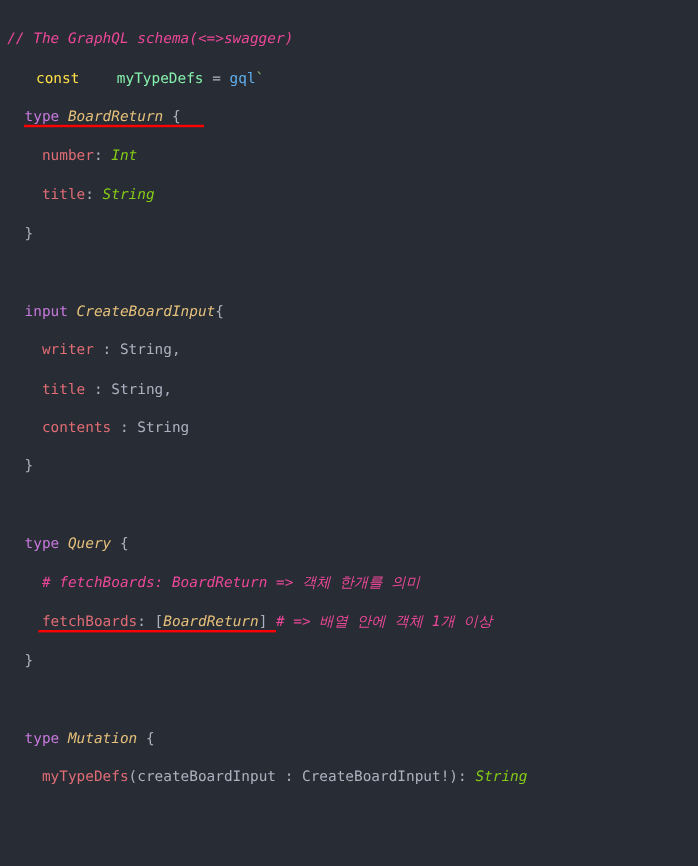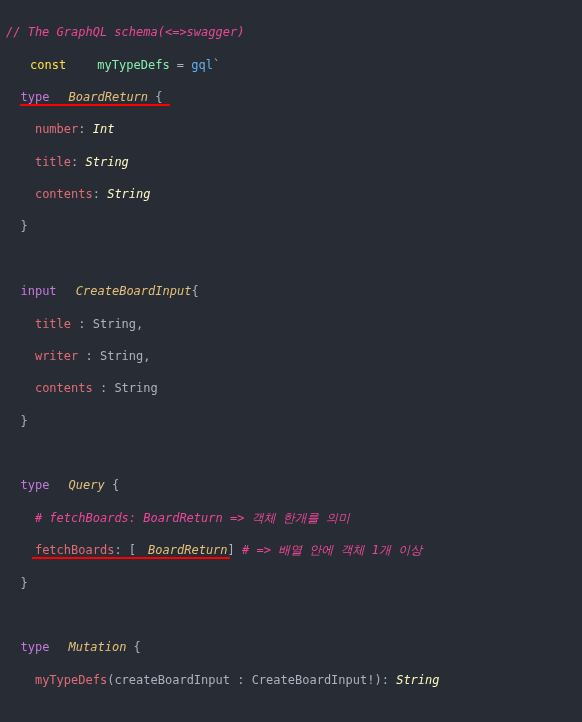--- a/index.html
+++ b/index.html
@@ -20,49 +20,48 @@
     white-space: pre;
   }
   .line {
     min-height: 16px;
     position: relative;
   }
   .comment { color: #ec4899; font-style: italic; }
   .keyword { color: #fde047; margin-left: 24px; }
   .const-name { color: #86efac; padding-left: 24px; }
   .type-kw { color: #c678dd; }
-  .type-name { color: #e5c07b; font-style: italic; margin-left: 12px; }
+  .type-name { color: #e5c07b; font-style: italic; }
   .field { color: #e06c75; text-align: right; }
-  .field-type { color: #fef9c3; font-style: italic; text-align: right; }
+  .field-type { color: #84cc16; font-style: italic; text-align: right; }
   .punct { color: #abb2bf; }
   .func { color: #61afef; }
   .string { color: #98c379; }
   .text { color: #abb2bf; }
   .underline-red {
     position: absolute;
     height: 2.5px;
     background: #ff0000;
     bottom: -1px;
   }
 </style>
 </head>
 <body>
 
 <div class="editor">
 <div class="line"><span class="comment">// The GraphQL schema(&lt;=&gt;swagger)</span></div>
 <div class="line"><span class="keyword">const</span> <span class="const-name">myTypeDefs</span><span class="punct"> = </span><span class="func">gql</span><span class="string">`</span></div>
 <div class="line">  <span class="type-kw">type</span> <span class="type-name">BoardReturn</span><span class="punct"> {</span><span class="underline-red" style="left:14px;width:150px;"></span></div>
 <div class="line">    <span class="field">number</span><span class="punct">: </span><span class="field-type">Int</span></div>
 <div class="line">    <span class="field">title</span><span class="punct">: </span><span class="field-type">String</span></div>
-<div class="line">    <span class="field">contents</span><span class="punct">: </span><span class="field-type">String</span></div>
 <div class="line">  <span class="punct">}</span></div>
 <div class="line"> </div>
 <div class="line">  <span class="type-kw">input</span> <span class="type-name">CreateBoardInput</span><span class="punct">{</span></div>
+<div class="line">    <span class="field">writer</span><span class="text"> : String,</span></div>
 <div class="line">    <span class="field">title</span><span class="text"> : String,</span></div>
-<div class="line">    <span class="field">writer</span><span class="text"> : String,</span></div>
 <div class="line">    <span class="field">contents</span><span class="text"> : String</span></div>
 <div class="line">  <span class="punct">}</span></div>
 <div class="line"> </div>
 <div class="line">  <span class="type-kw">type</span> <span class="type-name">Query</span><span class="punct"> {</span></div>
 <div class="line">    <span class="comment"># fetchBoards: BoardReturn =&gt; 객체 한개를 의미</span></div>
 <div class="line">    <span class="field">fetchBoards</span><span class="punct">: </span><span class="punct">[</span><span class="type-name">BoardReturn</span><span class="punct">]</span><span class="comment"> # =&gt; 배열 안에 객체 1개 이상</span><span class="underline-red" style="left:26px;width:198px;"></span></div>
 <div class="line">  <span class="punct">}</span></div>
 <div class="line"> </div>
 <div class="line">  <span class="type-kw">type</span> <span class="type-name">Mutation</span><span class="punct"> {</span></div>
 <div class="line">    <span class="field">myTypeDefs</span><span class="text">(createBoardInput : CreateBoardInput!)</span><span class="punct">: </span><span class="field-type">String</span></div>

